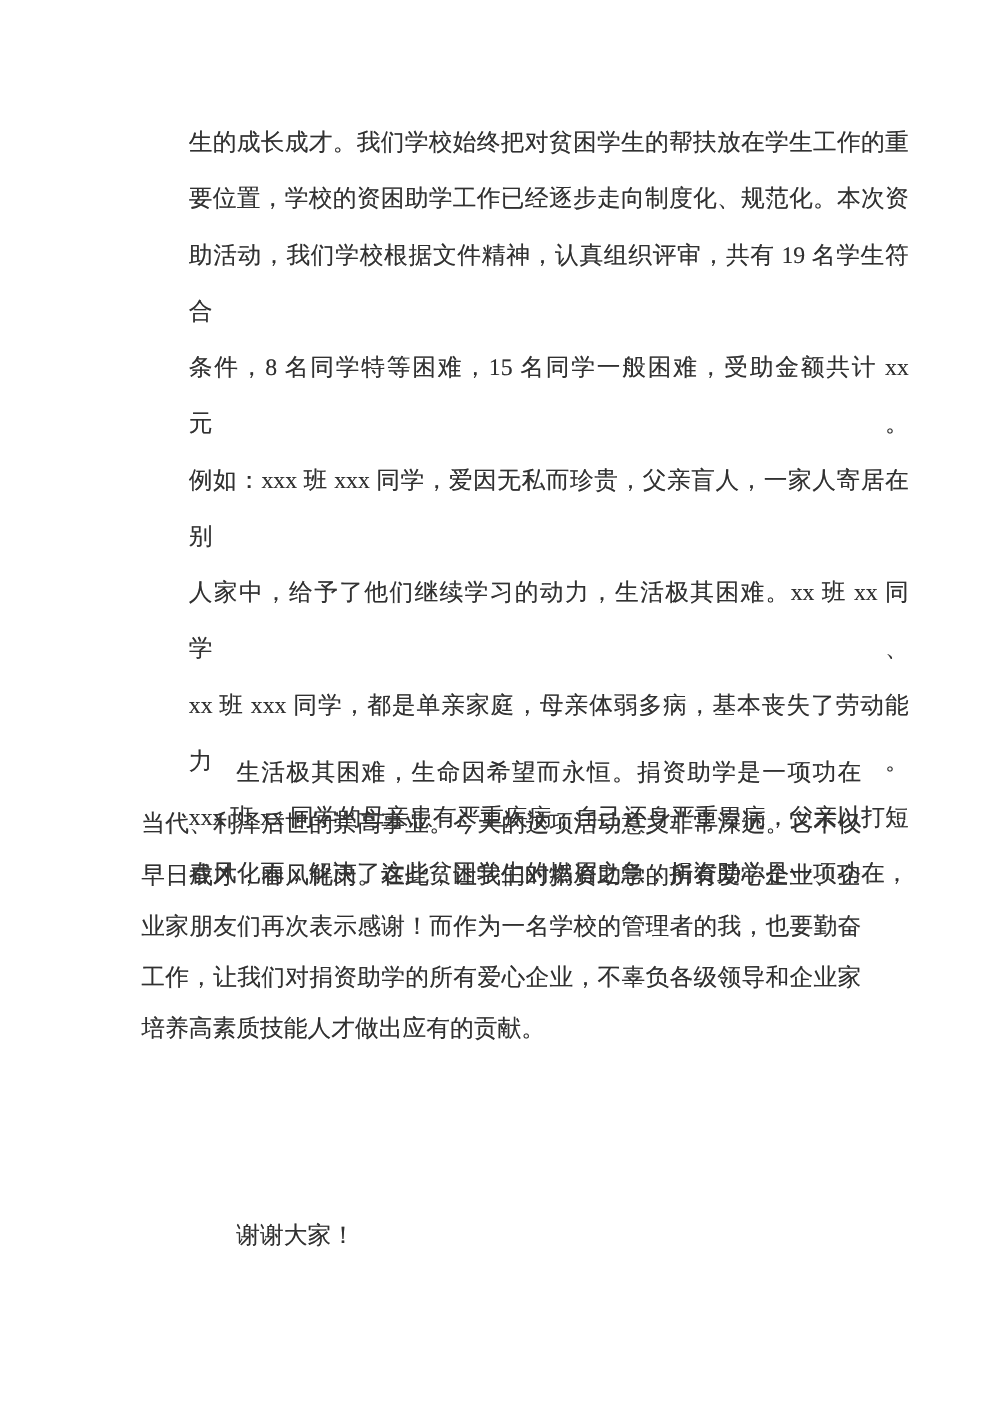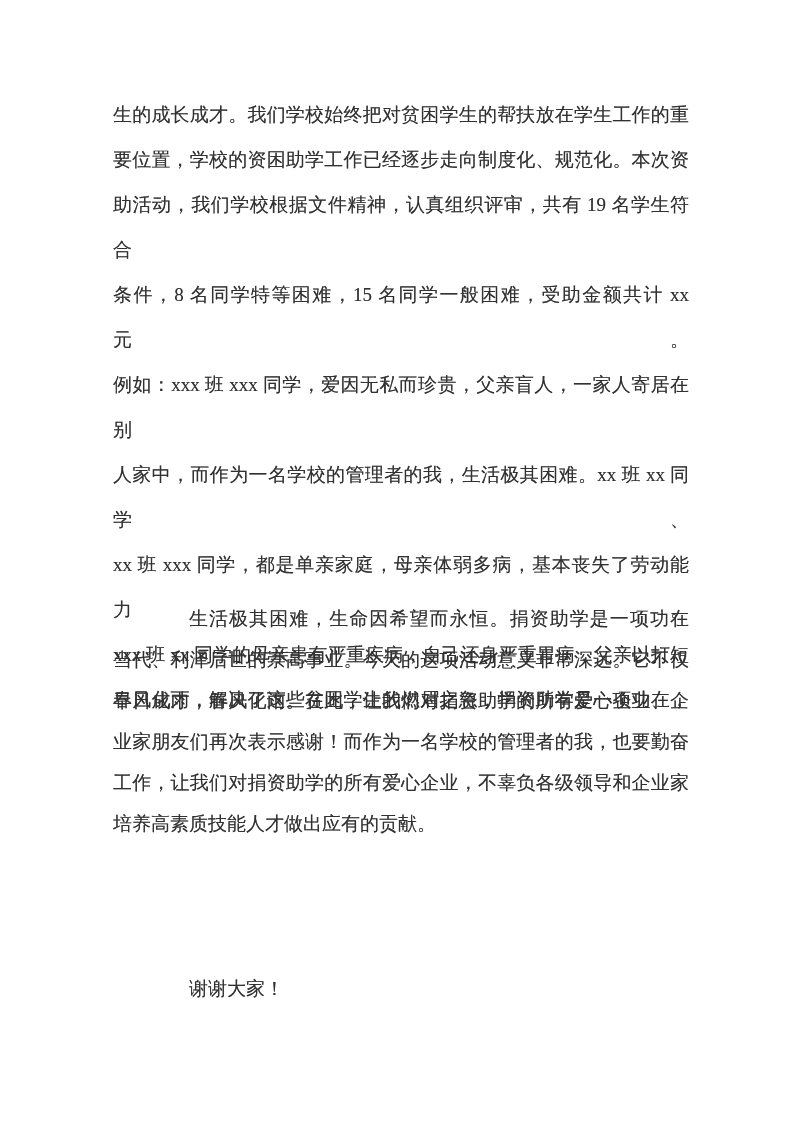--- a/index.html
+++ b/index.html
@@ -18,21 +18,21 @@
   }
   .paragraph {
     position: absolute;
     left: 113px;
     width: 576px;
     overflow: hidden;
     font-size: 19px;
     
     text-shadow: 0 0 0.4px rgba(60,60,60,0.55);
   }
-  .para-1 { top: 92px;  line-height: 45px; }
+  .para-1 { top: 92px;  line-height: 45px; margin-left: 38px; }
   .para-2 { top: 598px; line-height: 41px; }
   .para-3 { top: 968px; line-height: 41px; }
 
   .line {
     text-align: justify;
     text-align-last: justify;
   }
   .line.last-line {
     text-align-last: left;
   }
@@ -43,21 +43,21 @@
 </head>
 <body>
 
 <div class="page" style="--page-bg: #ffffff; --text-color: #313131;">
   <div class="paragraph para-1">
       <div class="line">生的成长成才。我们学校始终把对贫困学生的帮扶放在学生工作的重</div>
       <div class="line">要位置，学校的资困助学工作已经逐步走向制度化、规范化。本次资</div>
       <div class="line">助活动，我们学校根据文件精神，认真组织评审，共有 19 名学生符合</div>
       <div class="line">条件，8 名同学特等困难，15 名同学一般困难，受助金额共计 xx 元。</div>
       <div class="line">例如：xxx 班 xxx 同学，爱因无私而珍贵，父亲盲人，一家人寄居在别</div>
-      <div class="line">人家中，而作为一名学校的管理者的我，生活极其困难。xx 班 xx 同学、</div>
+      <div class="line">人家中，给予了他们继续学习的动力，生活极其困难。xx 班 xx 同学、</div>
       <div class="line">xx 班 xxx 同学，都是单亲家庭，母亲体弱多病，基本丧失了劳动能力。</div>
       <div class="line">xxx 班 xx 同学的母亲患有严重疾病，自己还身严重胃病，父亲以打短</div>
       <div class="line">春风化雨，解决了这些贫困学生的燃眉之急，捐资助学是一项功在，</div>
     </div>
 
   <div class="paragraph para-2 indented">
       <div class="line">生活极其困难，生命因希望而永恒。捐资助学是一项功在</div>
       <div class="line">当代、利泽后世的崇高事业。今天的这项活动意义非常深远。它不仅</div>
       <div class="line">早日成才，春风化雨。在此，让我们对捐资助学的所有爱心企业、企</div>
       <div class="line">业家朋友们再次表示感谢！而作为一名学校的管理者的我，也要勤奋</div>

